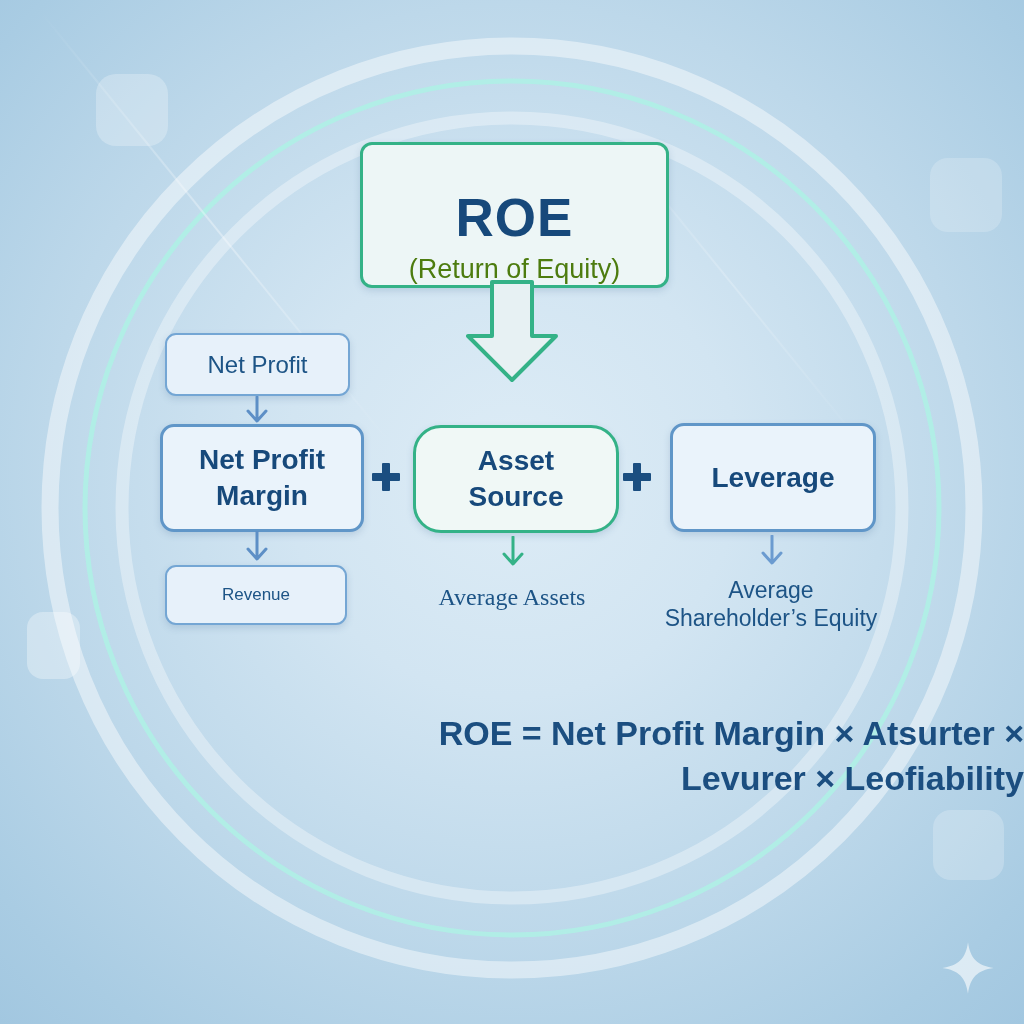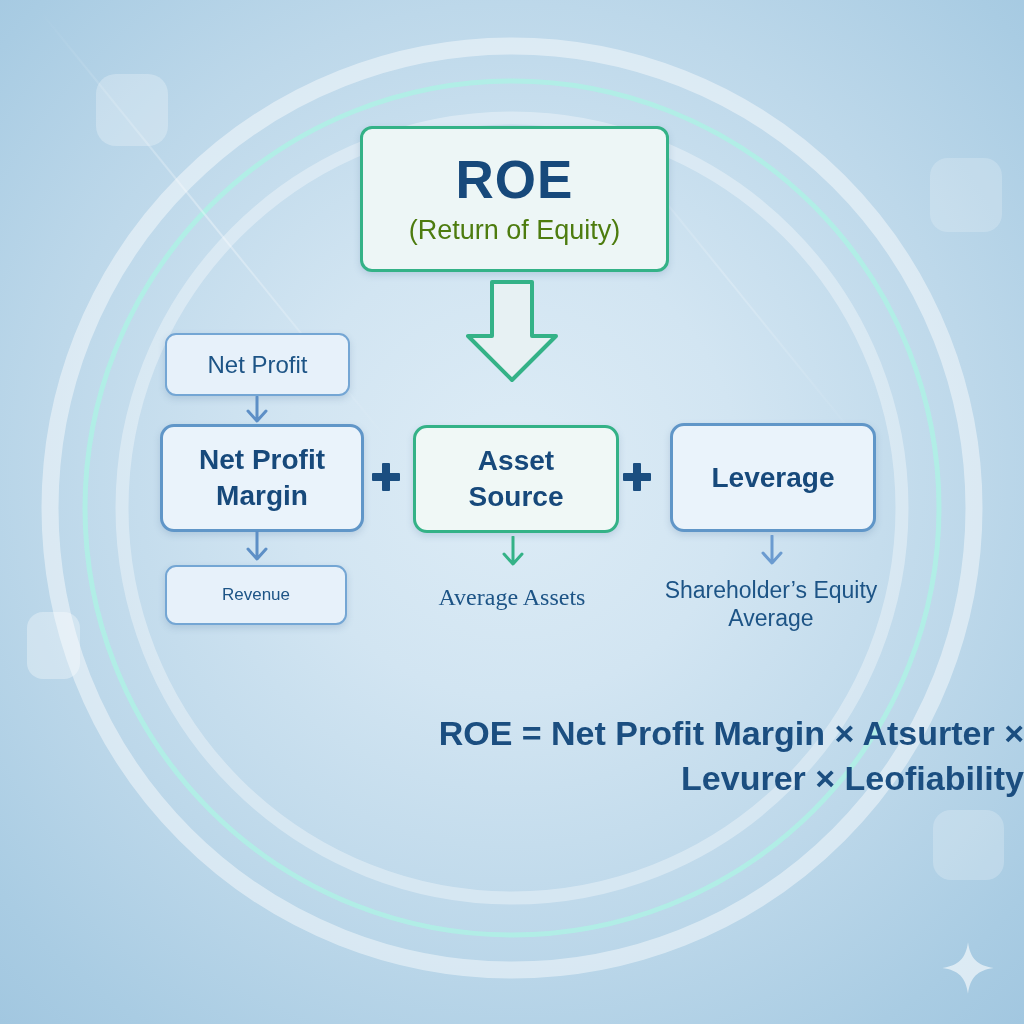--- a/index.html
+++ b/index.html
@@ -15,21 +15,21 @@
   .bg-circles{position:absolute;left:0;top:0;}
   .decor-sq{position:absolute;background:rgba(255,255,255,0.26);}
   .diag-line{position:absolute;height:2px;background:linear-gradient(90deg,rgba(255,255,255,0),rgba(255,255,255,0.35),rgba(255,255,255,0));transform-origin:left center;}
   
   .node{
     position:absolute;display:flex;flex-direction:column;
     align-items:center;justify-content:center;text-align:center;
     background:#eaf3fb;border:3px solid #6096c8;border-radius:14px;
     box-shadow:0 3px 7px rgba(80,120,160,0.22);
   }
-  .node.green{border-color:#34b287;background:#f0f8f6;}
+  .node.green{border-color:#34b287;background:#f0f8f6;border-radius:28px;}
   .node.thin{border-width:2.5px;border-color:#74a6d4;background:#e7f1fa;border-radius:11px;}
   .roe-node{border-color:#34b287;background:#edf6f6;border-radius:12px;}
   .roe-title{font-size:53px;font-weight:bold;color:#17497b;letter-spacing:1px;line-height:1.05;}
   .roe-subtitle{font-size:27px;color:#4d7c0f;margin-top:8px;}
   .node-title{font-size:28px;font-weight:bold;color:#17497b;line-height:36px;}
   .small-label{font-size:23px;color:#1d5486;}
   .free-label{position:absolute;text-align:center;font-size:24px;color:#1d5486;line-height:28px;}
   
   .plus{position:absolute;width:28px;height:28px;}
   .plus::before,.plus::after{content:"";position:absolute;background:#1b4e80;border-radius:1px;}
@@ -58,21 +58,21 @@
 
   <div class="decor-sq" style="left:96px;top:74px;width:72px;height:72px;border-radius:20px;"></div>
   <div class="decor-sq" style="left:930px;top:158px;width:72px;height:74px;border-radius:18px;background:rgba(255,255,255,0.2);"></div>
   <div class="decor-sq" style="left:27px;top:612px;width:53px;height:67px;border-radius:16px;background:rgba(255,255,255,0.33);"></div>
   <div class="decor-sq" style="left:933px;top:810px;width:71px;height:70px;border-radius:18px;background:rgba(255,255,255,0.22);"></div>
 
   <svg class="abs" style="left:940px;top:940px;" width="56" height="56" viewBox="0 0 48 48">
     <path d="M24 2 C26 16 32 22 46 24 C32 26 26 32 24 46 C22 32 16 26 2 24 C16 22 22 16 24 2 Z" fill="rgba(255,255,255,0.6)"></path>
   </svg>
 
-  <div class="node roe-node" style="left:360px;top:126px;width:303px;height:140px;">
+  <div class="node roe-node" style="left:360px;top:142px;width:303px;height:140px;justify-content:flex-end;">
     <div class="roe-title">ROE</div>
     <div class="roe-subtitle">(Return of Equity)</div>
   </div>
 
   <svg class="abs" style="left:466px;top:280px;" width="92" height="104" viewBox="0 0 92 104">
     <polygon points="26,2 66,2 66,56 90,56 46,100 2,56 26,56" fill="#e7f1f3" stroke="#34b287" stroke-width="4" stroke-linejoin="round"></polygon>
   </svg>
 
   <div class="node thin" style="left:165px;top:333px;width:181px;height:59px;">
     <div class="small-label" style="font-size:24px;">Net Profit</div>
@@ -122,22 +122,22 @@
     <div class="node-title">
       <div>Leverage</div>
     </div>
   </div>
 
   <svg class="abs" style="left:759px;top:535px;" width="26" height="31" viewBox="0 0 26 31">
     <path d="M13 1 V26 M4 18 L13 28 L22 18" fill="none" stroke="#6b9bd0" stroke-width="3" stroke-linecap="round" stroke-linejoin="round"></path>
   </svg>
 
   <div class="free-label" style="left:640px;top:576px;width:262px;font-size:23px;">
+    <div>Average</div>
     <div>Shareholder’s Equity</div>
-    <div>Average</div>
   </div>
 
   <div class="formula" style="top:711px;">
     <div>ROE = Net Profit Margin × Atsurter ×</div>
     <div>Levurer × Leofiability</div>
   </div>
 
 
 </div>
 

